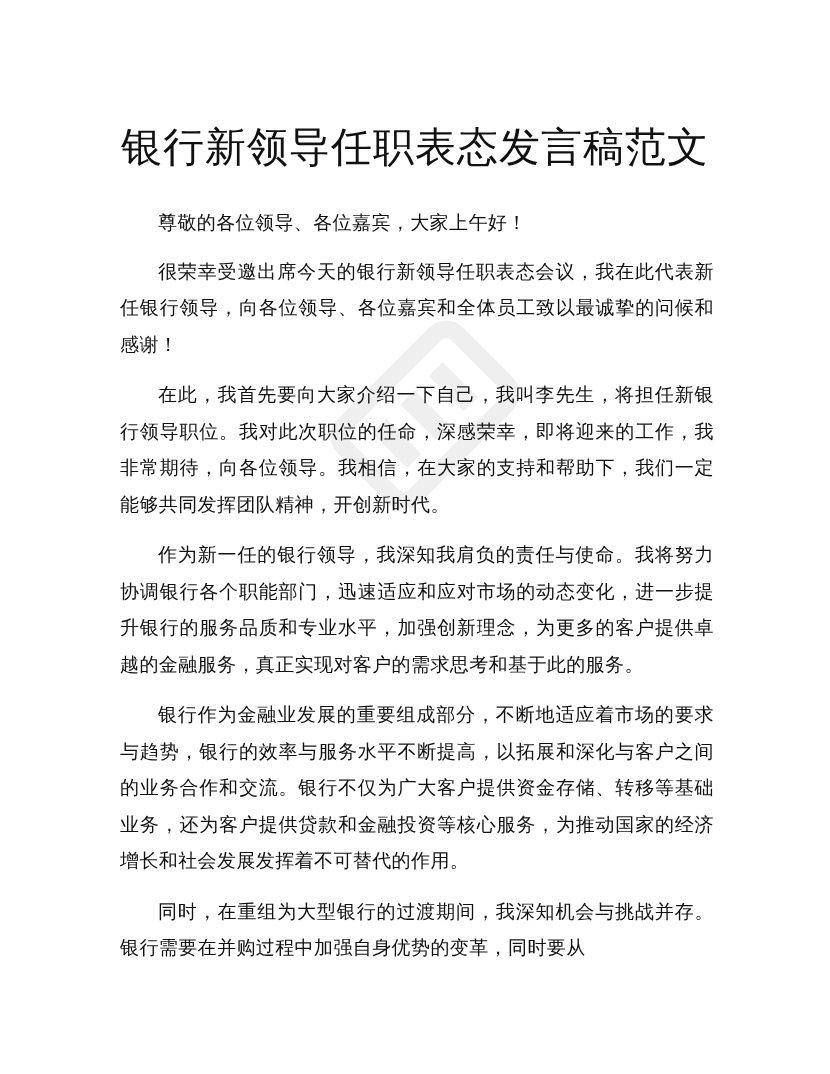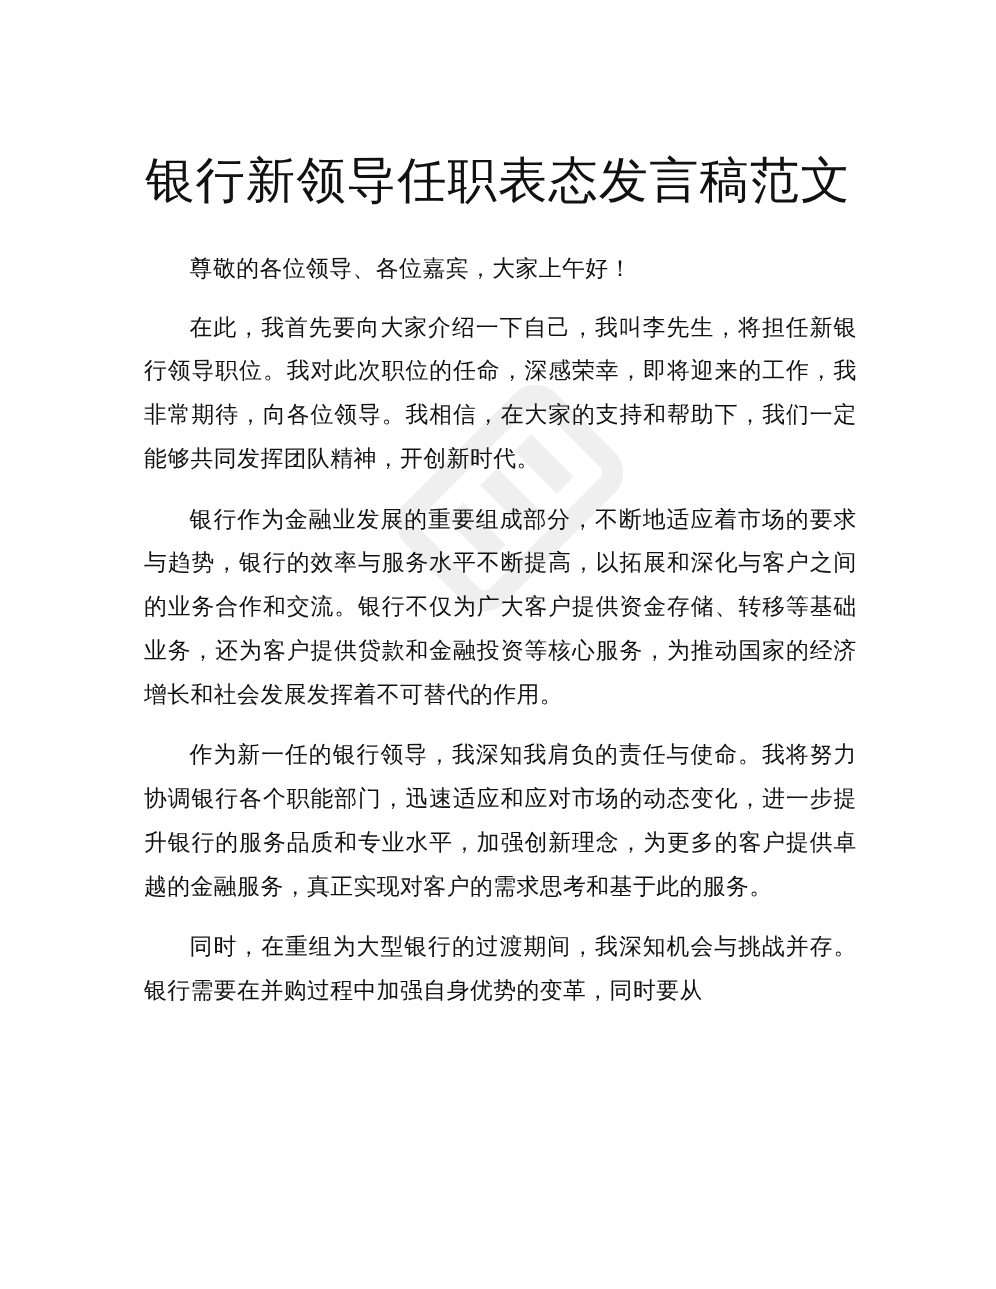--- a/index.html
+++ b/index.html
@@ -13,20 +13,21 @@
       position: relative;
       overflow: hidden;
       font-family: "DejaVu Serif", "Liberation Serif", serif;
       color: #111111;
     }
     .page {
       position: absolute;
       left: 0; top: 0;
       width: 830px;
       height: 1074px;
+      font-family: Liberation Mono, monospace;
     }
     .title {
       position: absolute;
       top: 124px;
       left: 0;
       width: 830px;
       text-align: center;
       font-size: 41px;
       letter-spacing: 1px;
       line-height: 52px;
@@ -69,19 +70,20 @@
       <rect x="30" y="40" width="8" height="20"></rect>
       <rect x="46" y="40" width="8" height="20"></rect>
       <rect x="62" y="40" width="8" height="20"></rect>
     </g>
   </svg>
 
   <h1 class="title">银行新领导任职表态发言稿范文</h1>
 
   <div class="body-text">
     <p class="para first">尊敬的各位领导、各位嘉宾，大家上午好！</p>
+    <p class="para">很荣幸受邀出席今天的银行新领导任职表态会议，我在此代表新任银行领导，向各位领导、各位嘉宾和全体员工致以最诚挚的问候和感谢！</p>
     <p class="para">在此，我首先要向大家介绍一下自己，我叫李先生，将担任新银行领导职位。我对此次职位的任命，深感荣幸，即将迎来的工作，我非常期待，向各位领导。我相信，在大家的支持和帮助下，我们一定能够共同发挥团队精神，开创新时代。</p>
+    <p class="para">作为新一任的银行领导，我深知我肩负的责任与使命。我将努力协调银行各个职能部门，迅速适应和应对市场的动态变化，进一步提升银行的服务品质和专业水平，加强创新理念，为更多的客户提供卓越的金融服务，真正实现对客户的需求思考和基于此的服务。</p>
     <p class="para">银行作为金融业发展的重要组成部分，不断地适应着市场的要求与趋势，银行的效率与服务水平不断提高，以拓展和深化与客户之间的业务合作和交流。银行不仅为广大客户提供资金存储、转移等基础业务，还为客户提供贷款和金融投资等核心服务，为推动国家的经济增长和社会发展发挥着不可替代的作用。</p>
-    <p class="para">作为新一任的银行领导，我深知我肩负的责任与使命。我将努力协调银行各个职能部门，迅速适应和应对市场的动态变化，进一步提升银行的服务品质和专业水平，加强创新理念，为更多的客户提供卓越的金融服务，真正实现对客户的需求思考和基于此的服务。</p>
     <p class="para">同时，在重组为大型银行的过渡期间，我深知机会与挑战并存。银行需要在并购过程中加强自身优势的变革，同时要从</p>
   </div>
 
 </div>
 
 </body></html>

